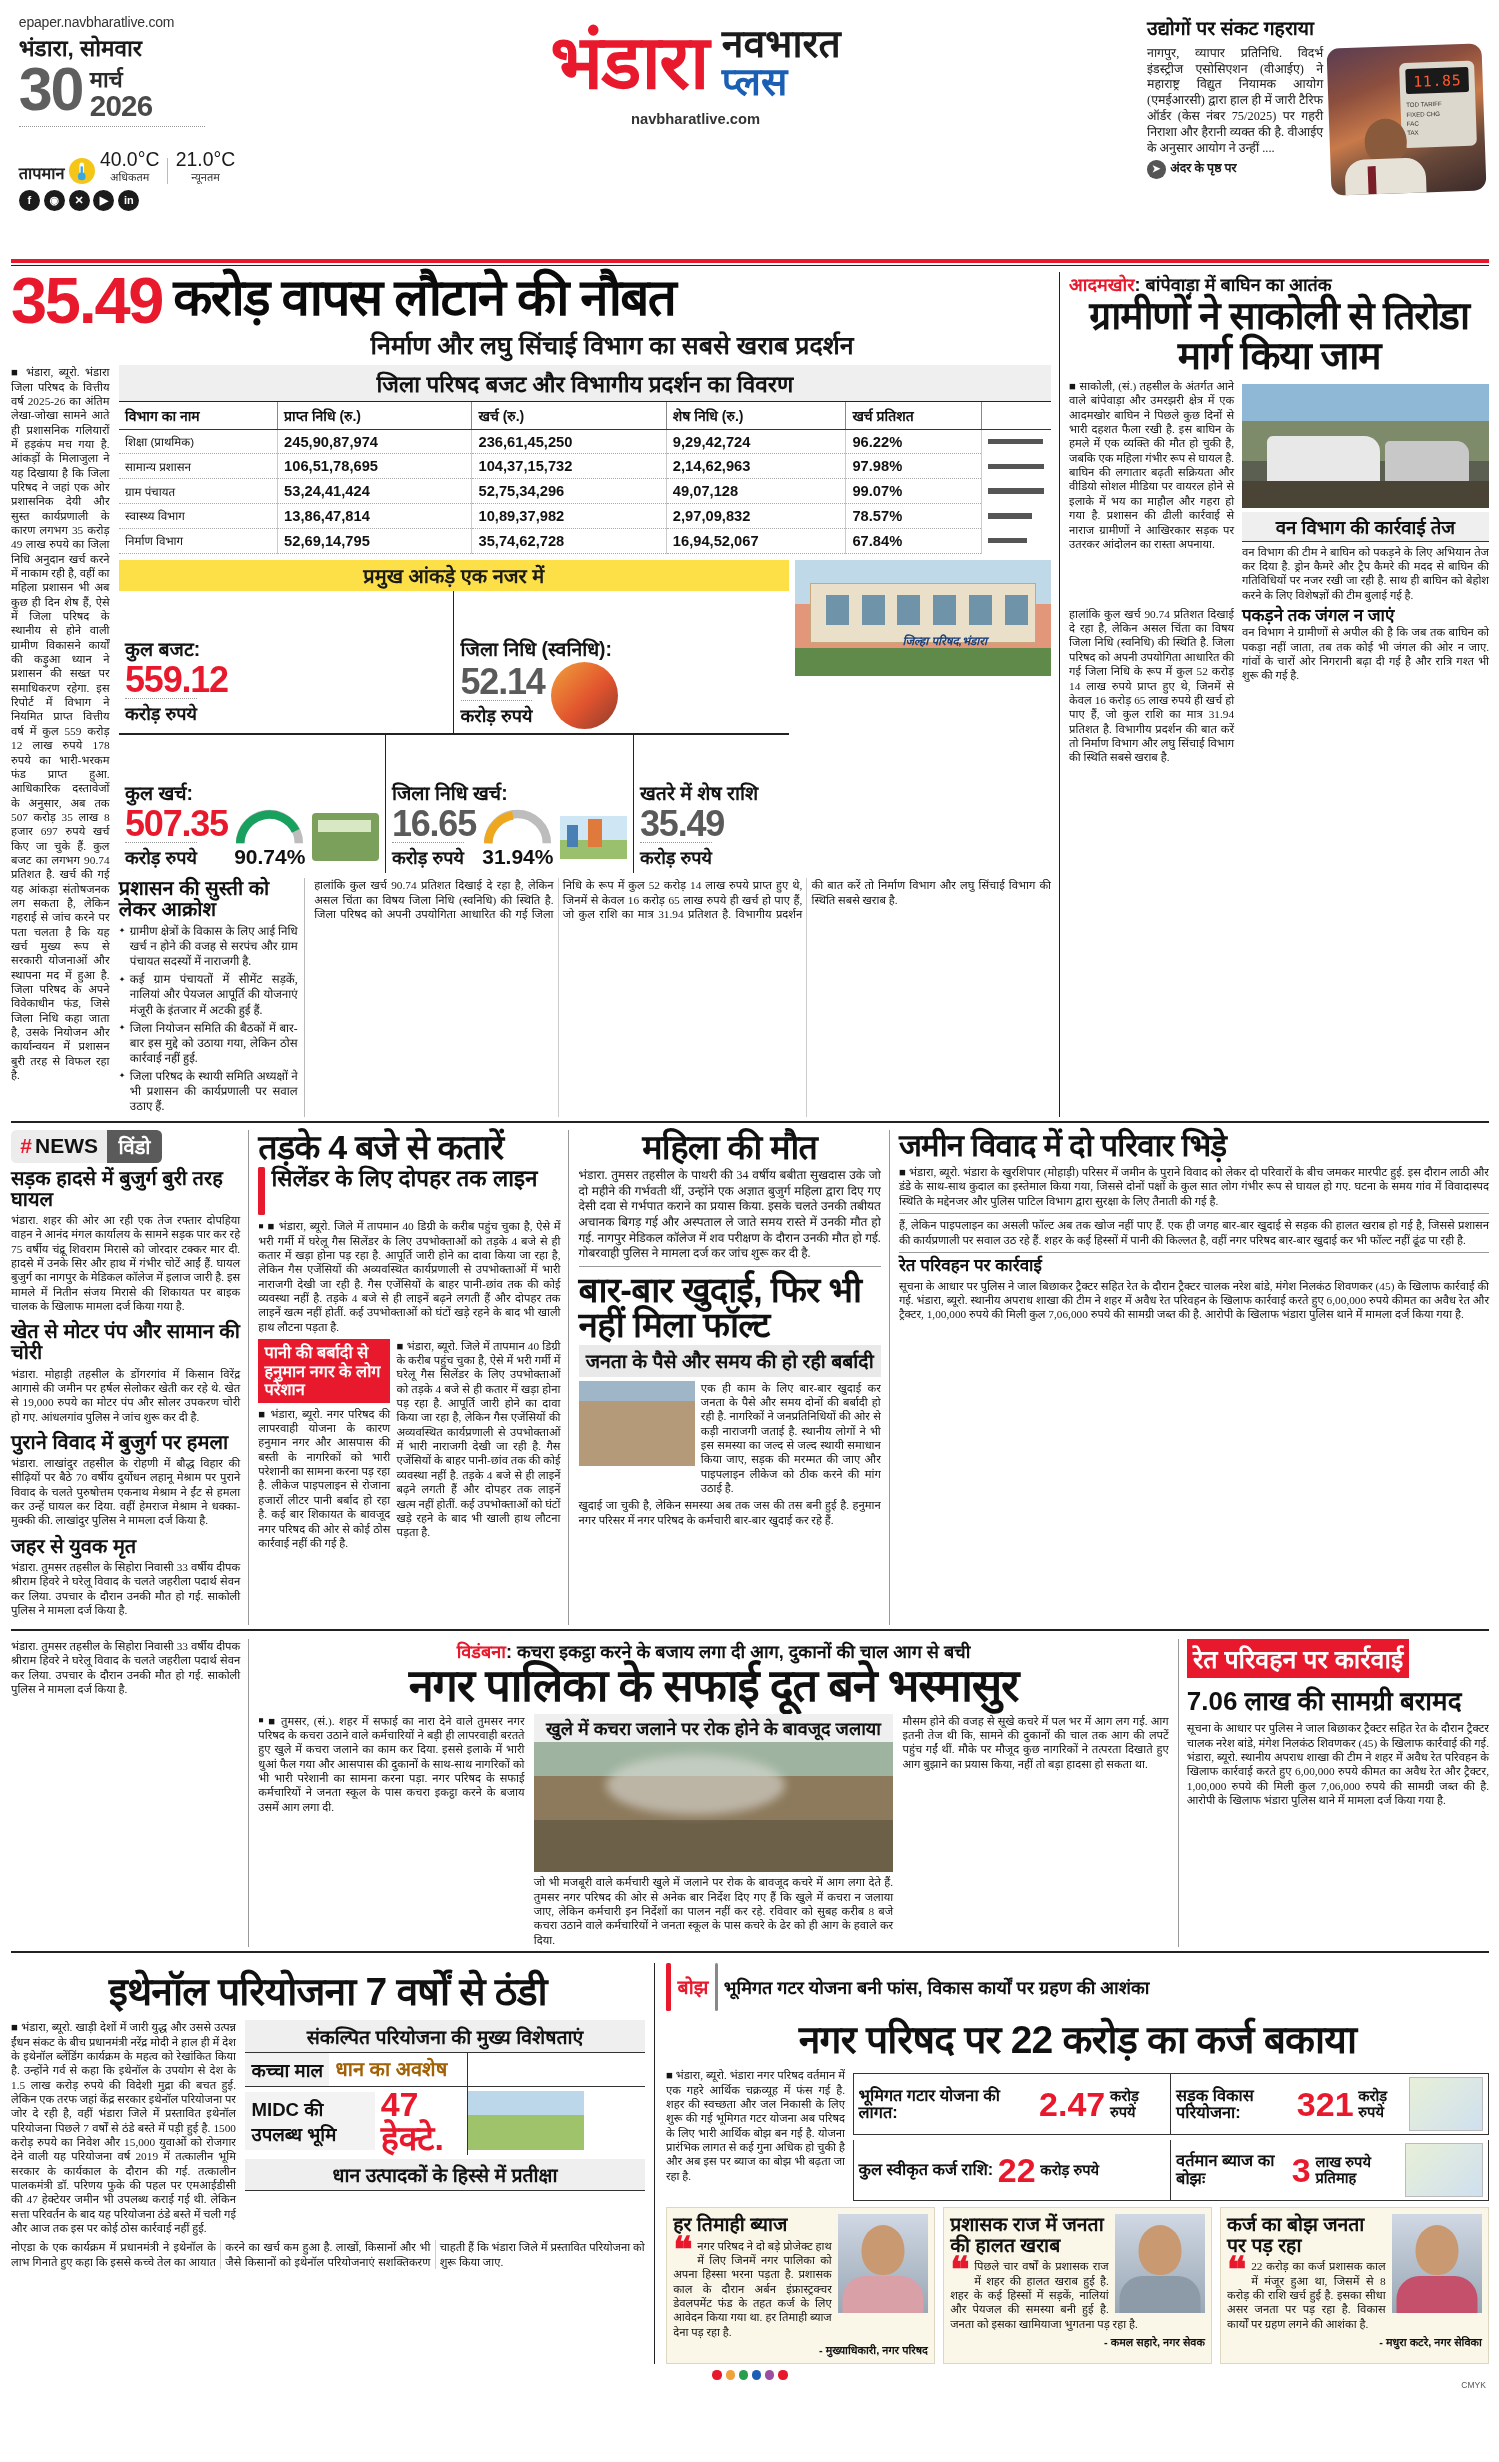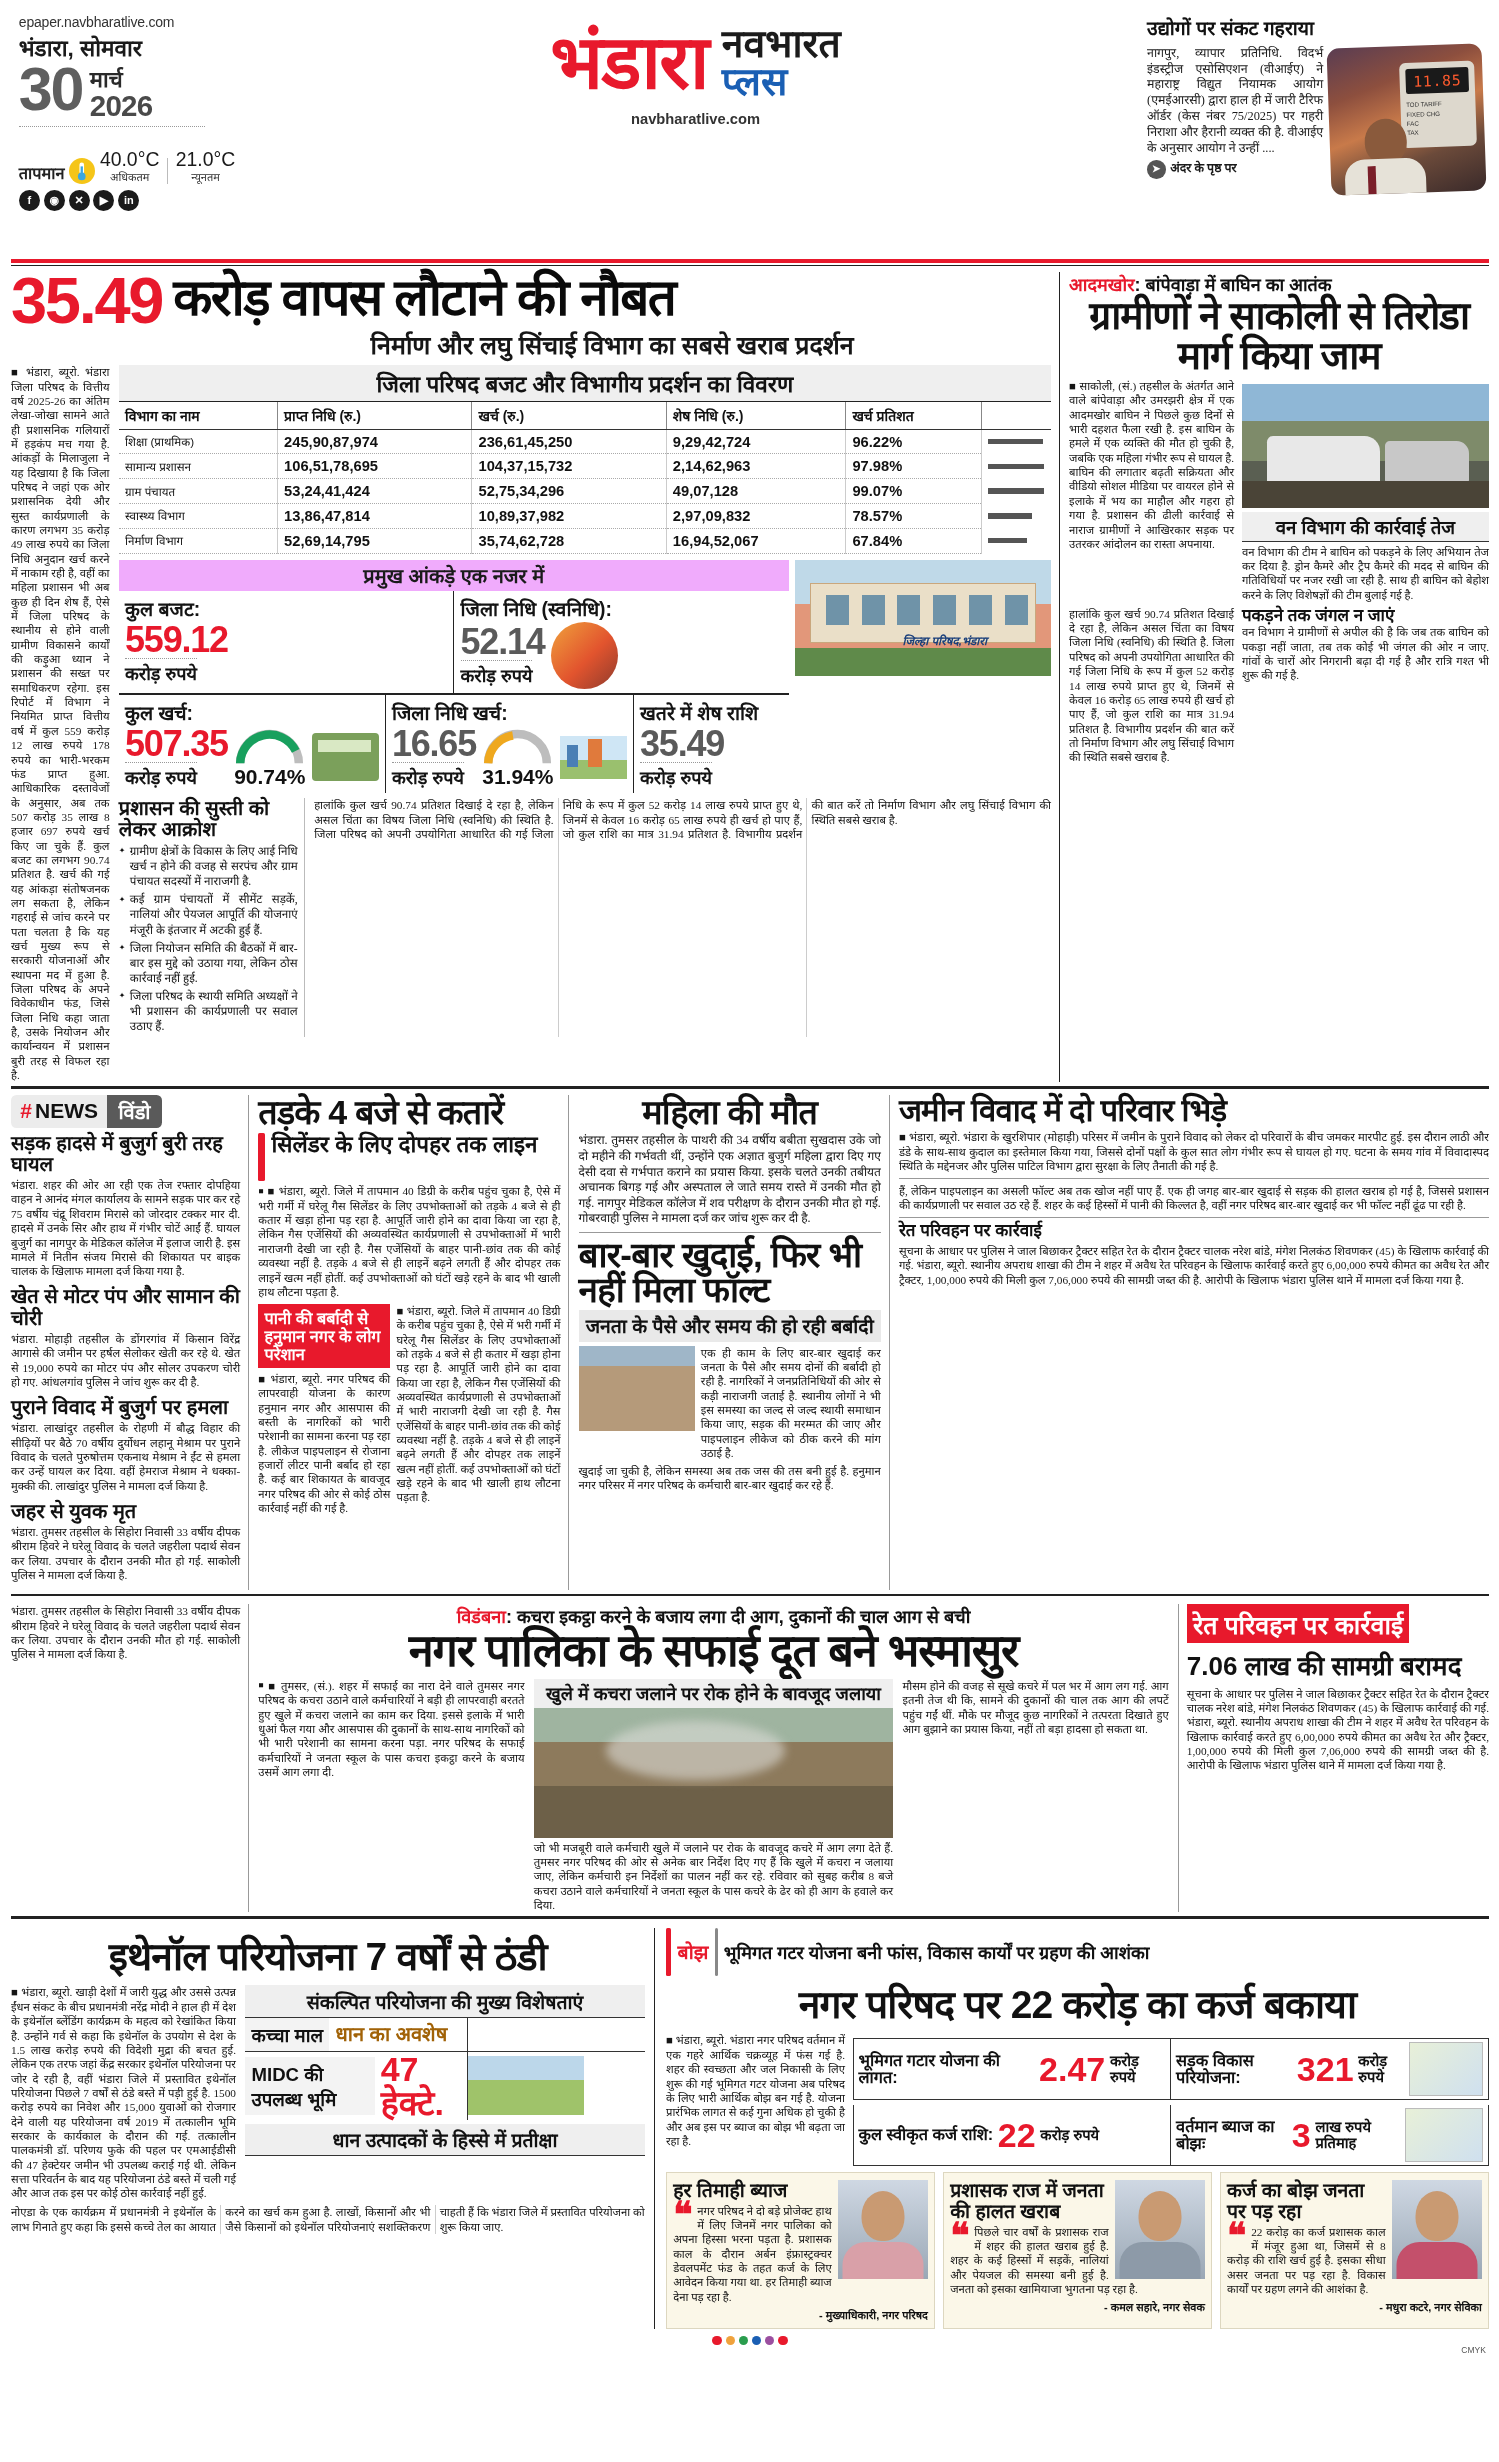--- a/index.html
+++ b/index.html
@@ -90,25 +90,25 @@
   table.dz th { font-size: 14px; font-weight: 600; text-align: left; padding: 3.9px 6.2px; border-bottom: 1.6px solid #333; border-right: 0.8px solid #888; }
   table.dz th:last-child, table.dz td:last-child { border-right: none; }
   table.dz td { font-size: 14.7px; font-weight: 700; padding: 3.9px 6.2px; border-bottom: 0.8px dotted #aaa; border-right: 0.8px solid #ccc; }
   table.dz td.dept { font-size: 11.6px; font-weight: 400; }
   table.dz td.bar { border: none; }
   .minibar { height: 5.4px; background: #555; }
 
   
   .stats-wrap { margin-top: 6.2px; display: flex; gap: 6.2px; }
   .stats-main { flex: 1; }
-  .stats-band { background: #f0abfc; text-align: center; font-family: "Liberation Sans", sans-serif; font-size: 20px; font-weight: 800; color: #1a1a1a; padding: 2.3px 0; }
+  .stats-band { background: #fde047; text-align: center; font-family: "Liberation Sans", sans-serif; font-size: 20px; font-weight: 800; color: #1a1a1a; padding: 2.3px 0; }
   .stat-row { display: flex; border-bottom: 2.3px solid #222; }
   .stat-cell { flex: 1; padding: 3.9px 6.2px; border-right: 1.6px solid #222; }
   .stat-cell:last-child { border-right: none; }
-  .stat-lbl { font-family: "Liberation Sans", sans-serif; font-size: 19.4px; font-weight: 700; color: #141414; }
+  .stat-lbl { font-family: "Liberation Sans", sans-serif; font-size: 19.4px; font-weight: 700; color: #141414; margin-top: 40px; }
   .stat-num { font-family: "Liberation Sans", sans-serif; font-size: 36px; font-weight: 800; line-height: 1; letter-spacing: -1.2px; }
   .stat-num.red { color: #e8192c; }
   .stat-num.grey { color: #5a5a5a; }
   .stat-unit { font-family: "Liberation Sans", sans-serif; font-size: 18px; font-weight: 700; color: #141414; border-top: 1.6px dotted #999; padding-top: 1.6px; display: inline-block; }
   .stat-flex { display: flex; align-items: center; gap: 6.2px; }
   .gauge { width: 71px; height: 39px; position: relative; }
   .gauge svg { display:block; }
   .gauge-pct { font-family: "Liberation Sans", sans-serif; font-size: 21px; font-weight: 800; color: #111; }
   .zp-photo { width: 256px; height: 116px; background: linear-gradient(#bfd9e8 0 38%, #e2977a 38% 76%, #5f8a4a 76% 100%); position: relative; overflow: hidden; }
   .zp-photo .bld { position:absolute; left:6%; top:20%; width:88%; height:52%; background:#eadfc8; border:1.6px solid #c9a77d; }

